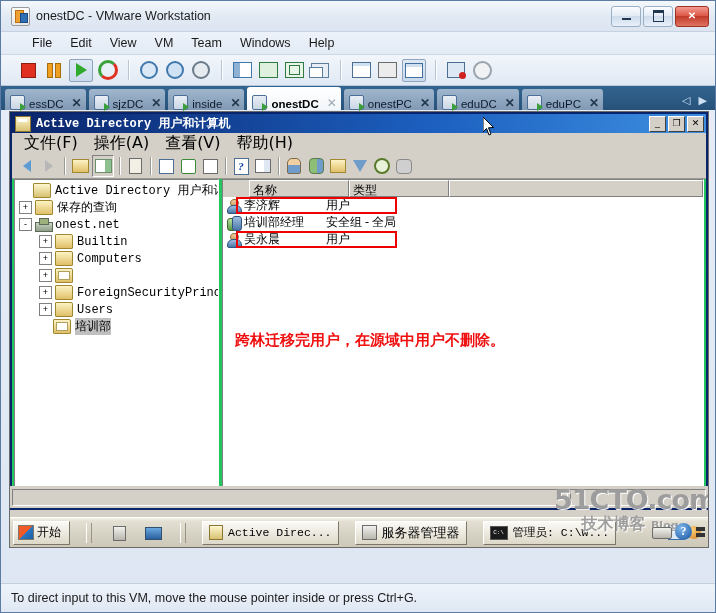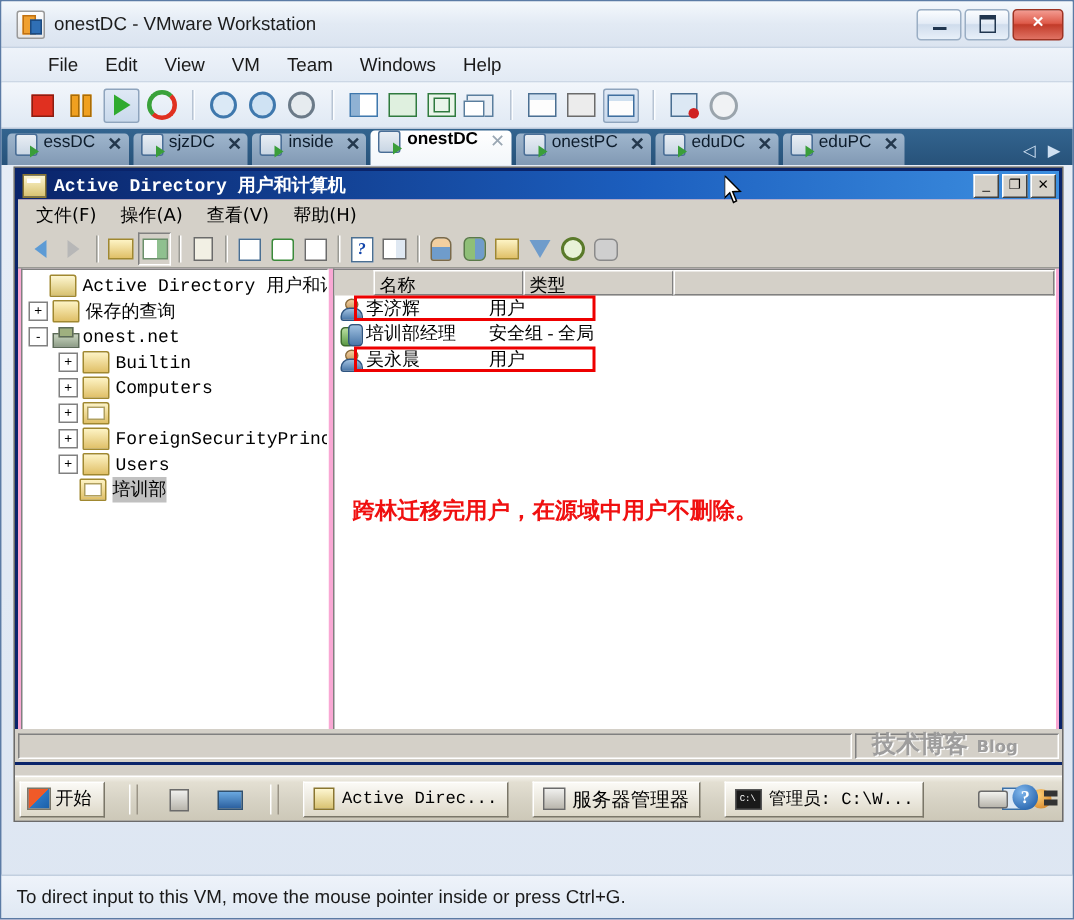--- a/index.html
+++ b/index.html
@@ -102,21 +102,21 @@
   
   .vm-tabs {
     height: 24px;
     display: flex; align-items: flex-end;
     background: linear-gradient(to bottom,#33648f 0%,#27527a 100%);
     padding-left: 4px;
     position: relative;
   }
   .vm-tab {
     height: 21px; min-width: 76px;
-    display: flex; align-items: flex-start; gap: 4px;
+    display: flex; align-items: flex-end; gap: 4px;
     padding: 0 4px 0 5px;
     margin-right: 3px;
     border-radius: 3px 3px 0 0;
     background: linear-gradient(to bottom,#9fb6cd 0%,#8199b4 100%);
     color: #0d1c2c; font-size: 11.5px;
     box-sizing: border-box;
   }
   .vm-tab.active {
     background: linear-gradient(to bottom,#ffffff 0%,#f2f6fa 100%);
     font-weight: bold; color: #000;
@@ -148,21 +148,21 @@
     width: 700px; height: 437px;
     background: #d4d0c8;
     border: 1px solid #6b6b6b;
     box-sizing: border-box;
     overflow: hidden;
   }
   
   .mmc {
     position: absolute; left: 0; top: 0; right: 0;
     height: 398px;
-    background: #f9a8d4;
+    background: #22c55e;
     border: 2px solid #0a246a;
     box-sizing: border-box;
   }
   .mmc-title {
     height: 19px;
     background: linear-gradient(to right,#0a246a 0%,#1c5fbf 60%,#3d8fe0 100%);
     display: flex; align-items: center;
     color: #fff; font-size: 12px;
     padding-left: 3px;
     font-family: "Liberation Mono", monospace;
@@ -186,21 +186,21 @@
     display:flex;align-items:center;justify-content:center;
     font-size:9px;color:#000;font-family:"Liberation Sans",sans-serif;
     line-height:1;
   }
   .mmc-menubar {
     height: 20px; display: flex; align-items: center;
     background: #d4d0c8; padding-left: 4px;
     border-bottom: 1px solid #d4d0c8;
     font-family: "DejaVu Sans", sans-serif;
   }
-  .mmc-menubar .mi { padding: 12px 8px; font-size: 12px; color: #000; }
+  .mmc-menubar .mi { padding: 12px 8px; font-size: 16px; color: #000; }
   .mmc-toolbar {
     height: 24px; display: flex; align-items: center;
     background: #d4d0c8; padding-left: 4px;
     border-bottom: 1px solid #9a9a94;
   }
   .mi-sep { width:1px;height:18px;background:#9a9a94;margin:0 4px;box-shadow:1px 0 0 #fff;}
   .mmc-icon { width: 20px; height: 20px; margin: 0 1px; display:flex;align-items:center;justify-content:center; position:relative; flex:none;}
   .mmc-icon.sunken { border:1px solid; border-color:#808080 #fff #fff #808080;}
 
   .mmc-body {
@@ -765,20 +765,21 @@
         <span>管理员: C:\W...</span>
       </div>
 
       <div class="tray">
         <span style="display:block;width:14px;height:13px;border:1px solid #3a6fa5;background:#dde9f5;"></span>
         <span style="display:block;width:14px;height:13px;border-radius:50%;background:radial-gradient(circle at 35% 30%,#ffd27a,#cf7a1e);"></span>
       </div>
     </div>
 
     <div class="watermark">
+      <div class="wm-top">51CTO.com</div>
       <div class="wm-bot">
         <span>技术博客</span>
         <span style="font-size:11px;">Blog</span>
       </div>
     </div>
   </div>
 
   <svg class="mouse-cursor" viewBox="0 0 12 19">
     <polygon points="0,0 0,15 3.5,11.5 6,18 8,17 5.5,10.8 10.5,10.5" fill="#ffffff" stroke="#000000" stroke-width="1"></polygon>
   </svg>

